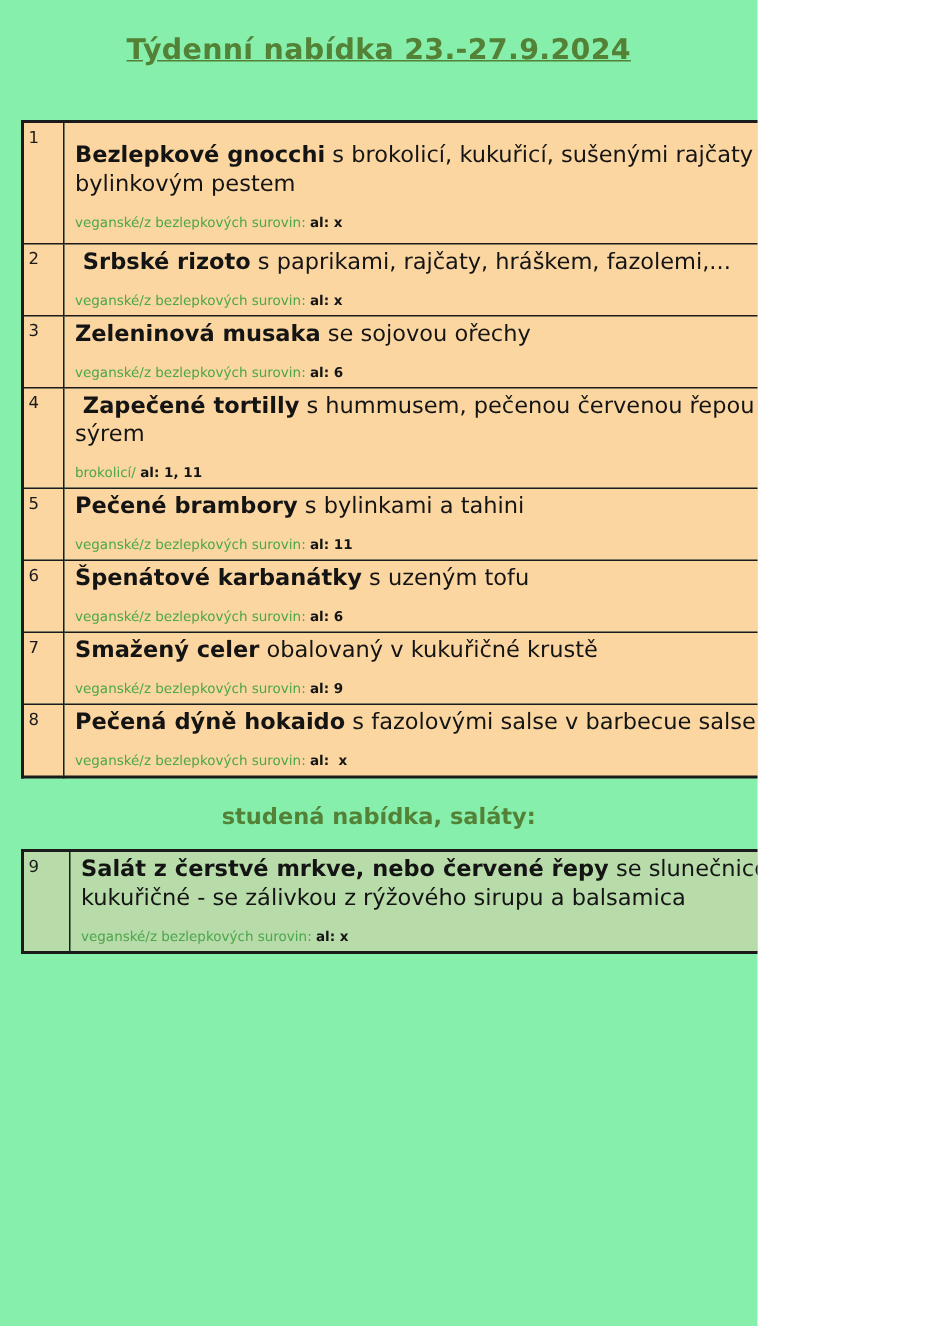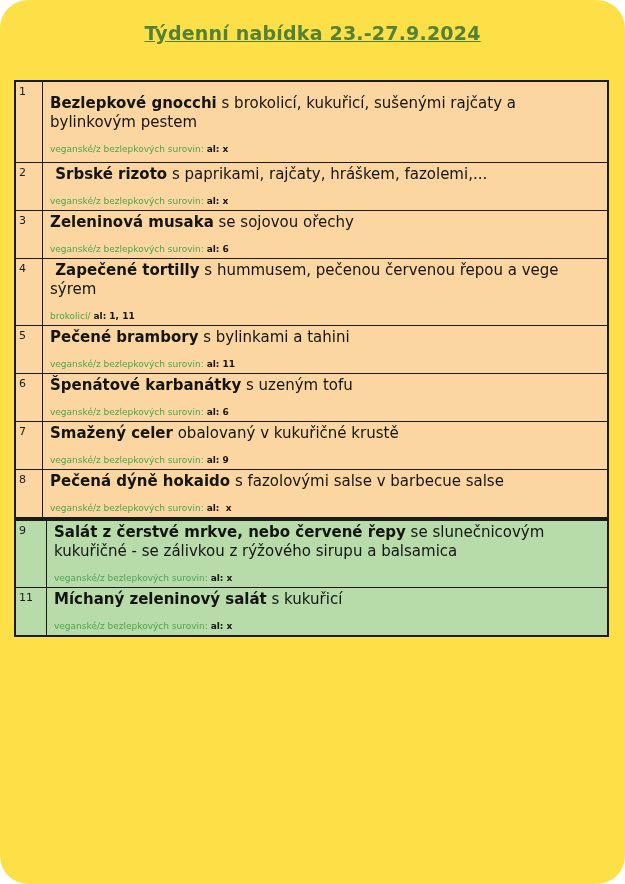--- a/index.html
+++ b/index.html
@@ -1,20 +1,19 @@
 <!DOCTYPE html>
 <html><head>
 <meta charset="utf-8">
 <style>
   html,body { margin:0; padding:0; background:#ffffff; }
   .page {
-    width:625px; height:884px; background:#fde047; overflow:hidden;
+    width:505px; height:884px; background:#86efac; overflow:hidden;
     font-family:"DejaVu Sans", "Liberation Sans", sans-serif;
     color:#1b1b1b;
-    border-radius:28px;
   }
   .title {
     margin:22px 0 0 0; text-align:center;
     font-size:19px; font-weight:bold;
     color:#538135; text-decoration:underline;
     letter-spacing:0.2px;
   }
   table.menu {
     border-collapse:collapse; table-layout:fixed;
     margin-left:14px; width:595px;
@@ -114,33 +113,27 @@
       <tr class="h47">
         <td class="num">8</td>
         <td class="cell">
           <div class="dish"><b>Pečená dýně hokaido</b><span> s fazolovými salse v barbecue salse</span></div>
           <div class="note"><span class="note-green">veganské/z bezlepkových surovin: </span><span class="note-al">al:  x</span></div>
         </td>
       </tr>
     </tbody>
   </table>
 
+  <div class="section-title">studená nabídka, saláty:</div>
 
   <table class="menu cold">
     <tbody>
       <tr class="h66">
         <td class="num">9</td>
         <td class="cell">
           <div class="dish"><b>Salát z čerstvé mrkve, nebo červené řepy</b><span> se slunečnicovým kukuřičné - se zálivkou z rýžového sirupu a balsamica</span></div>
           <div class="note"><span class="note-green">veganské/z bezlepkových surovin: </span><span class="note-al">al: x</span></div>
         </td>
       </tr>
-      <tr class="h46">
-        <td class="num">11</td>
-        <td class="cell">
-          <div class="dish"><b>Míchaný zeleninový salát</b><span> s kukuřicí</span></div>
-          <div class="note"><span class="note-green">veganské/z bezlepkových surovin: </span><span class="note-al">al: x</span></div>
-        </td>
-      </tr>
     </tbody>
   </table>
 
 </div>
 
 </body></html>

